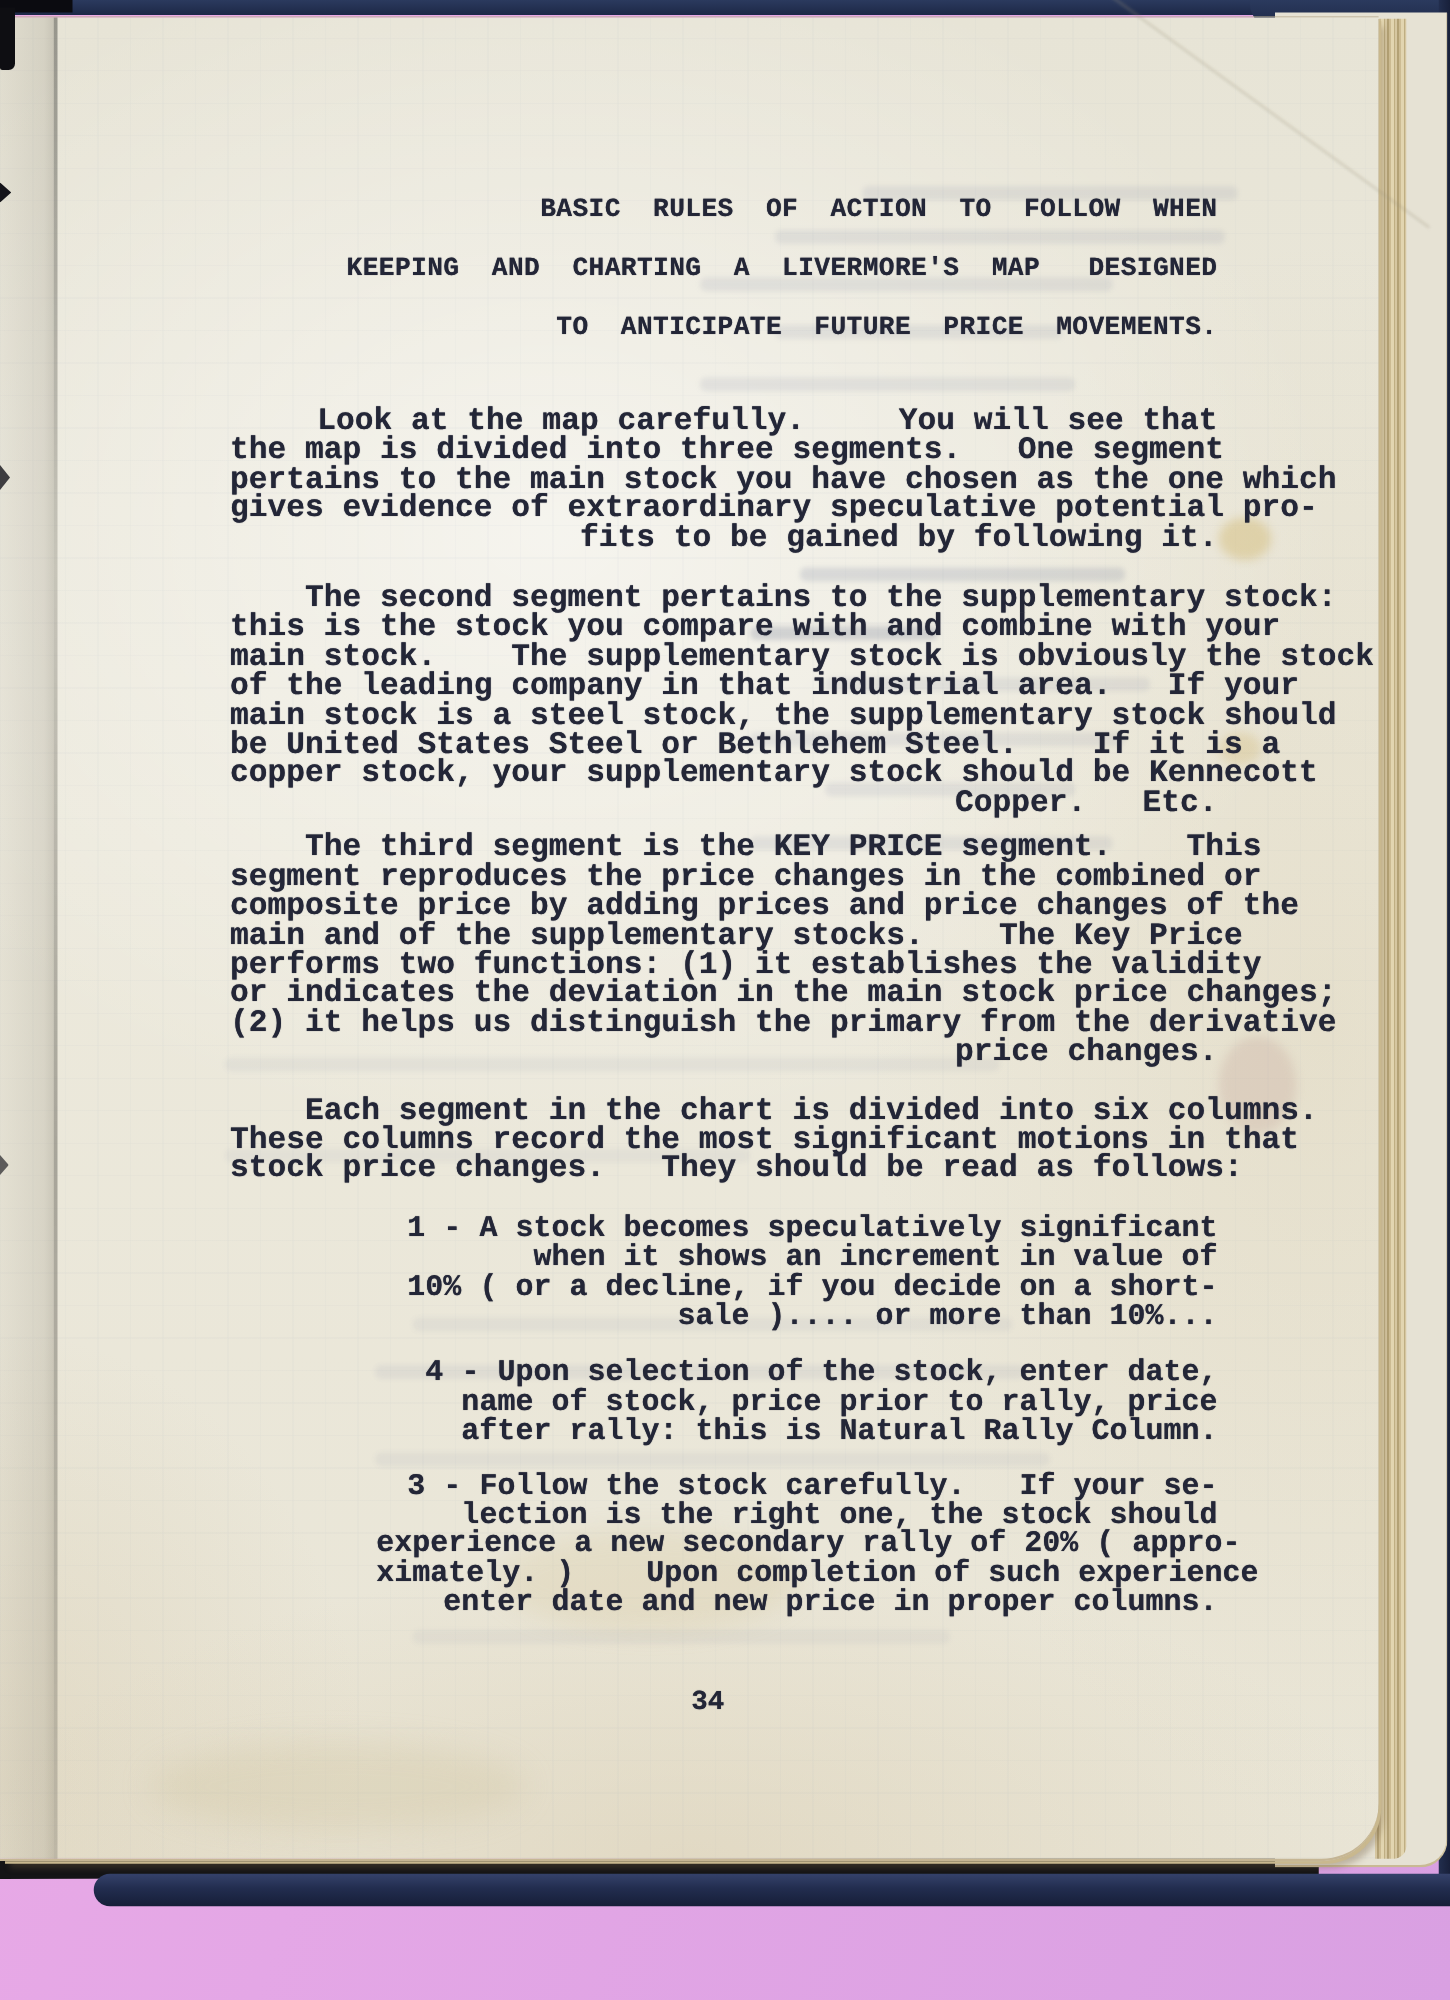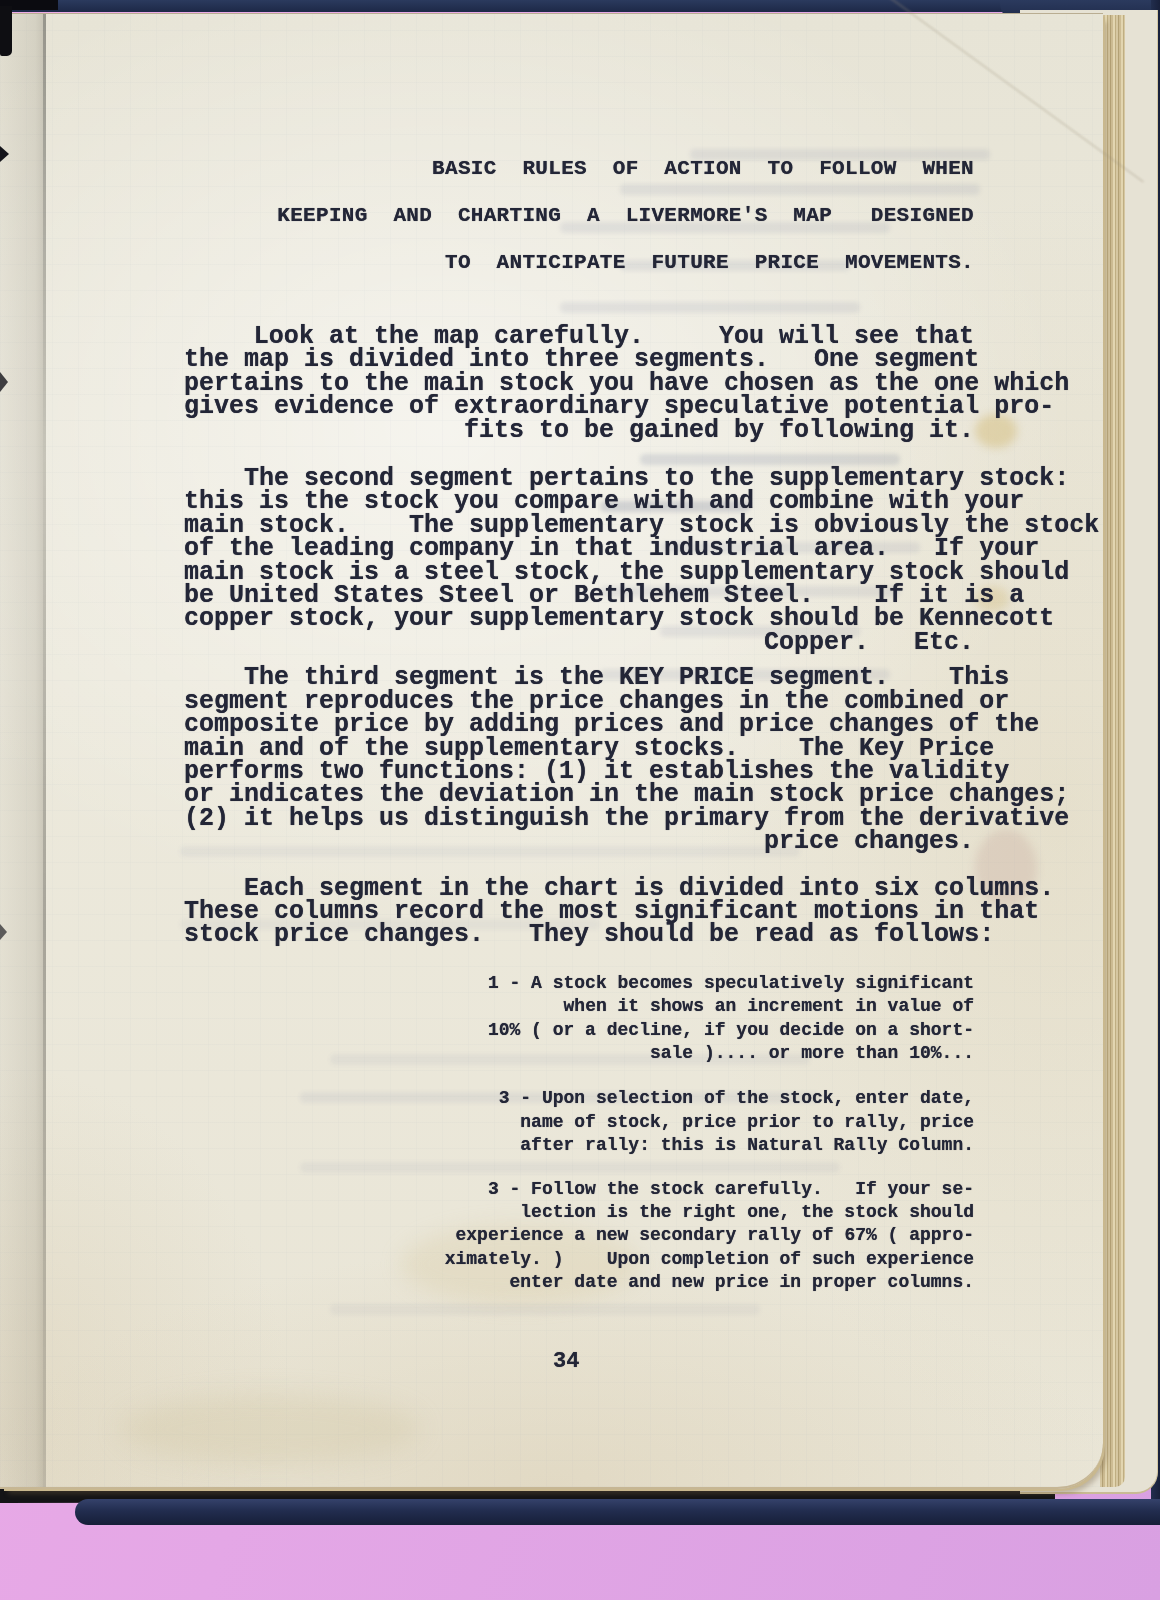--- a/index.html
+++ b/index.html
@@ -52,21 +52,21 @@
   .s5{left:120px;top:1380px;width:300px;height:70px;background:rgba(205,190,150,.25);filter:blur(12px);}
   
   .bt{background:rgba(98,110,142,.11);border-radius:5px;filter:blur(2.2px);height:11px;}
   
   .content{left:184px;top:131px;width:790px;color:#232637;}
   .tw{white-space:pre;font-weight:bold;text-shadow:0 0 .7px rgba(35,38,55,.85);margin:0;
     font-family:"Liberation Mono","DejaVu Sans Mono",monospace;text-align:right;}
   .title{font-size:21px;line-height:47px;letter-spacing:.3px;}
   .para{font-size:25px;line-height:23.4px;}
   .p1{margin-top:39px;} .p2{margin-top:25px;} .p3{margin-top:12px;} .p4{margin-top:23px;}
-  .li{margin-left:117px;font-size:18px;line-height:23.4px;}
+  .li{margin-left:117px;font-size:24px;line-height:23.4px;}
   .li1{margin-top:25px;} .li2{margin-top:22px;} .li3{margin-top:20px;}
   .page-number{left:553px;top:1336px;font-size:22px;line-height:24px;color:#232637;}
   
   .spine-m1{left:0;top:6px;width:12px;height:50px;background:#0e0e12;border-radius:0 0 5px 2px;}
   .spine-m2{left:0;top:146px;width:9px;height:16px;background:#14141a;clip-path:polygon(0 0,100% 50%,0 100%);}
   .spine-m3{left:0;top:372px;width:8px;height:20px;background:rgba(20,20,26,.8);clip-path:polygon(0 0,100% 50%,0 100%);}
   .spine-m4{left:0;top:924px;width:7px;height:16px;background:rgba(20,20,26,.65);clip-path:polygon(0 0,100% 50%,0 100%);}
 </style>
 </head>
 <body>
@@ -138,26 +138,26 @@
 or indicates the deviation in the main stock price changes;
 (2) it helps us distinguish the primary from the derivative
 price changes.</pre>
     <pre class="tw para p4">    Each segment in the chart is divided into six columns.
 These columns record the most significant motions in that
 stock price changes.   They should be read as follows:</pre>
     <pre class="tw li li1">1 - A stock becomes speculatively significant
   when it shows an increment in value of
 10% ( or a decline, if you decide on a short-
 sale ).... or more than 10%...</pre>
-    <pre class="tw li li2">3 - Upon selection of the stock, enter date,
+    <pre class="tw li li2">4 - Upon selection of the stock, enter date,
    name of stock, price prior to rally, price
 after rally: this is Natural Rally Column.</pre>
     <pre class="tw li li3">3 - Follow the stock carefully.   If your se-
    lection is the right one, the stock should
-experience a new secondary rally of 67% ( appro-
+experience a new secondary rally of 20% ( appro-
 ximately. )    Upon completion of such experience
 enter date and new price in proper columns.</pre>
   </div>
   <div class="abs tw page-number">34</div>
 </div>
 
 <div class="abs spine-m1"></div>
 <div class="abs spine-m2"></div>
 <div class="abs spine-m3"></div>
 <div class="abs spine-m4"></div>

